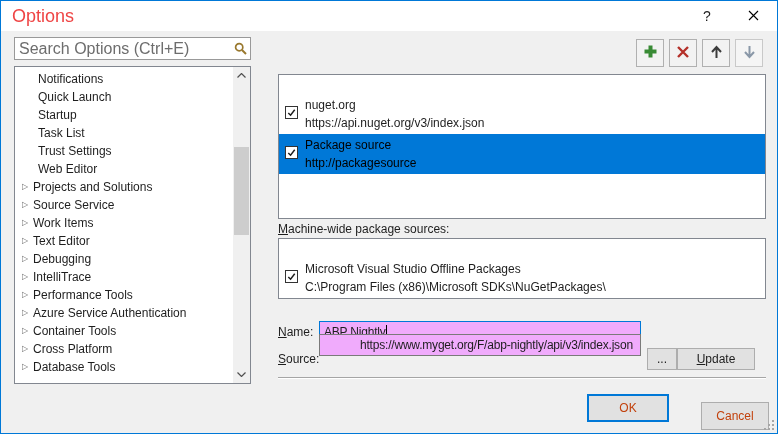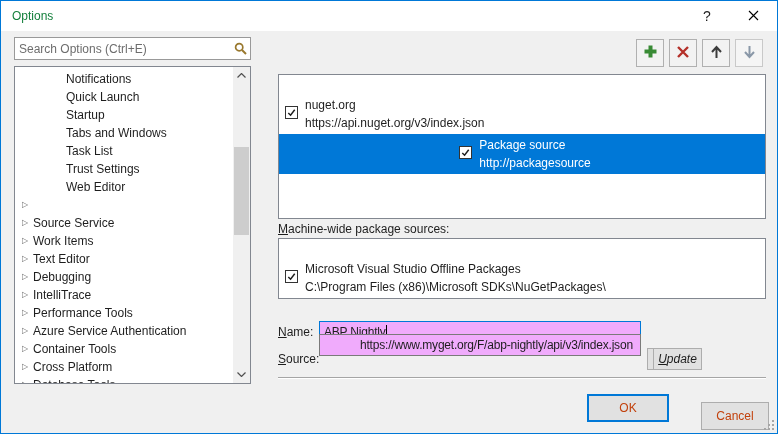--- a/index.html
+++ b/index.html
@@ -1,59 +1,59 @@
 <!DOCTYPE html>
 <html><head>
 <meta charset="utf-8">
 <style>
   html,body{margin:0;padding:0;background:#fff;}
   *{box-sizing:border-box;font-family:"Liberation Sans","DejaVu Sans",sans-serif;}
   .window{position:relative;width:778px;height:434px;background:#f0f0f0;border:1px solid #0078d7;overflow:hidden;font-size:12px;color:#1e1e1e;}
   
   .titlebar{position:absolute;left:0;top:0;width:100%;height:30px;background:#fff;}
-  .title{position:absolute;left:11px;top:0;line-height:30px;font-size:12px;color:#15803d;}
+  .title{position:absolute;left:11px;top:0;line-height:30px;font-size:18px;color:#ef4444;}
   .tb-btn{position:absolute;top:0;width:32px;height:30px;display:flex;align-items:center;justify-content:center;background:#fff;border:none;cursor:default;}
   .help-btn{left:690px;font-size:14px;color:#1e1e1e;}
   .close-btn{left:736px;}
   
   .search-box{position:absolute;left:13px;top:36px;width:237px;height:23px;background:#fff;border:1px solid #999;display:flex;align-items:center;}
-  .search-box input{flex:1;border:none;outline:none;height:19px;padding:16px 4px;font-size:12px;color:#333;background:transparent;}
+  .search-box input{flex:1;border:none;outline:none;height:19px;padding:16px 4px;font-size:16px;color:#333;background:transparent;}
   .search-box input::placeholder{color:#6d6d6d;opacity:1;}
   .search-icon{width:20px;display:flex;align-items:center;justify-content:center;}
   
   .tree{position:absolute;left:13px;top:65px;width:237px;height:318px;background:#fff;border:1px solid #828790;overflow:hidden;padding-top:3px;}
   .tree-item{height:18px;line-height:18px;white-space:nowrap;display:flex;align-items:center;}
   .tree-item .arrow{width:10px;margin-left:7px;font-size:8px;color:#6d6d6d;flex:none;}
-  .tree-item.child .lbl{padding-left:23px;margin-left:28px;}
+  .tree-item.child .lbl{padding-left:23px;}
   .tree-item.parent .lbl{padding-left:1px;}
   
   .tree-scroll{position:absolute;right:0;top:0;width:17px;height:316px;background:#f0f0f0;}
   .scroll-arrow{position:absolute;left:0;width:17px;height:17px;display:flex;align-items:center;justify-content:center;}
   .scroll-arrow.up{top:0;}
   .scroll-arrow.down{bottom:0;}
   .scroll-thumb{position:absolute;left:1px;top:80px;width:15px;height:88px;background:#cdcdcd;}
   
   .section-label{position:absolute;left:277px;white-space:nowrap;color:#1e1e1e;}
   .ak{text-decoration:underline;}
   .toolbar-btn{position:absolute;top:38px;width:28px;height:28px;background:#f2f2f2;border:1px solid #b0b0b0;display:flex;align-items:center;justify-content:center;padding:0;}
   .toolbar-btn.disabled{border-color:#c9c9c9;background:#f5f5f5;}
   .listbox{position:absolute;left:277px;width:488px;background:#fff;border:1px solid #828790;overflow:hidden;padding-top:19px;}
   .src-row{height:40px;display:flex;align-items:flex-start;cursor:default;}
-  .src-row.selected{background:#0078d7;color:#ffffff;justify-content:center;}
+  .src-row.selected{background:#0078d7;color:#000000;}
   .checkbox{width:13px;height:13px;background:#fff;border:1px solid #333;margin:12px 7px 0 6px;flex:none;display:flex;align-items:center;justify-content:center;}
   .src-row.selected .checkbox{margin-top:12px;}
   .src-text{padding-top:2px;line-height:18px;overflow:hidden;white-space:nowrap;}
   
   .form-label{position:absolute;left:277px;white-space:nowrap;}
   .fake-input{position:absolute;left:318px;width:322px;height:22px;background:#f0abfc;border:1px solid #7a7a7a;padding:0 4px;line-height:20px;white-space:nowrap;overflow:hidden;letter-spacing:-0.2px;}
   .fake-input.focused{border:1px solid #0078d7;}
   .caret{display:inline-block;width:1px;height:13px;background:#000;vertical-align:-2px;}
   .small-btn{position:absolute;top:347px;height:22px;background:#e1e1e1;border:1px solid #adadad;font-size:12px;color:#1e1e1e;display:flex;align-items:center;justify-content:center;padding:0;}
   .browse-btn{left:646px;width:30px;}
-  .update-btn{left:652px;width:49px;font-style:italic;}
+  .update-btn{left:676px;width:78px;}
   .divider{position:absolute;left:277px;top:376px;width:488px;height:0;border-top:1px solid #a5a5a5;border-bottom:1px solid #fff;}
   
   .footer-btn{position:absolute;top:393px;height:28px;background:#e1e1e1;border:1px solid #adadad;font-size:12px;color:#c2410c;display:flex;align-items:center;justify-content:center;padding:8px;}
   .ok-btn{left:586px;width:82px;border:2px solid #0078d7;}
   .cancel-btn{left:700px;width:68px;margin-top:8px;}
   .grip{position:absolute;right:3px;bottom:3px;width:12px;height:12px;}
   .grip i{position:absolute;width:2px;height:2px;background:#a6a6a6;}
 </style>
 </head>
 <body>
@@ -88,33 +88,31 @@
     <div class="tree-item child">
         <span class="lbl">Notifications</span>
       </div>
     <div class="tree-item child">
         <span class="lbl">Quick Launch</span>
       </div>
     <div class="tree-item child">
         <span class="lbl">Startup</span>
       </div>
     <div class="tree-item child">
-        <span class="lbl">Tabs and Windows</span>
-      </div>
-    <div class="tree-item child">
         <span class="lbl">Task List</span>
       </div>
     <div class="tree-item child">
         <span class="lbl">Trust Settings</span>
       </div>
     <div class="tree-item child">
         <span class="lbl">Web Editor</span>
       </div>
     <div class="tree-item parent">
         <span class="arrow">▷</span>
+        <span class="lbl">Projects and Solutions</span>
       </div>
     <div class="tree-item parent">
         <span class="arrow">▷</span>
         <span class="lbl">Source Service</span>
       </div>
     <div class="tree-item parent">
         <span class="arrow">▷</span>
         <span class="lbl">Work Items</span>
       </div>
     <div class="tree-item parent">

